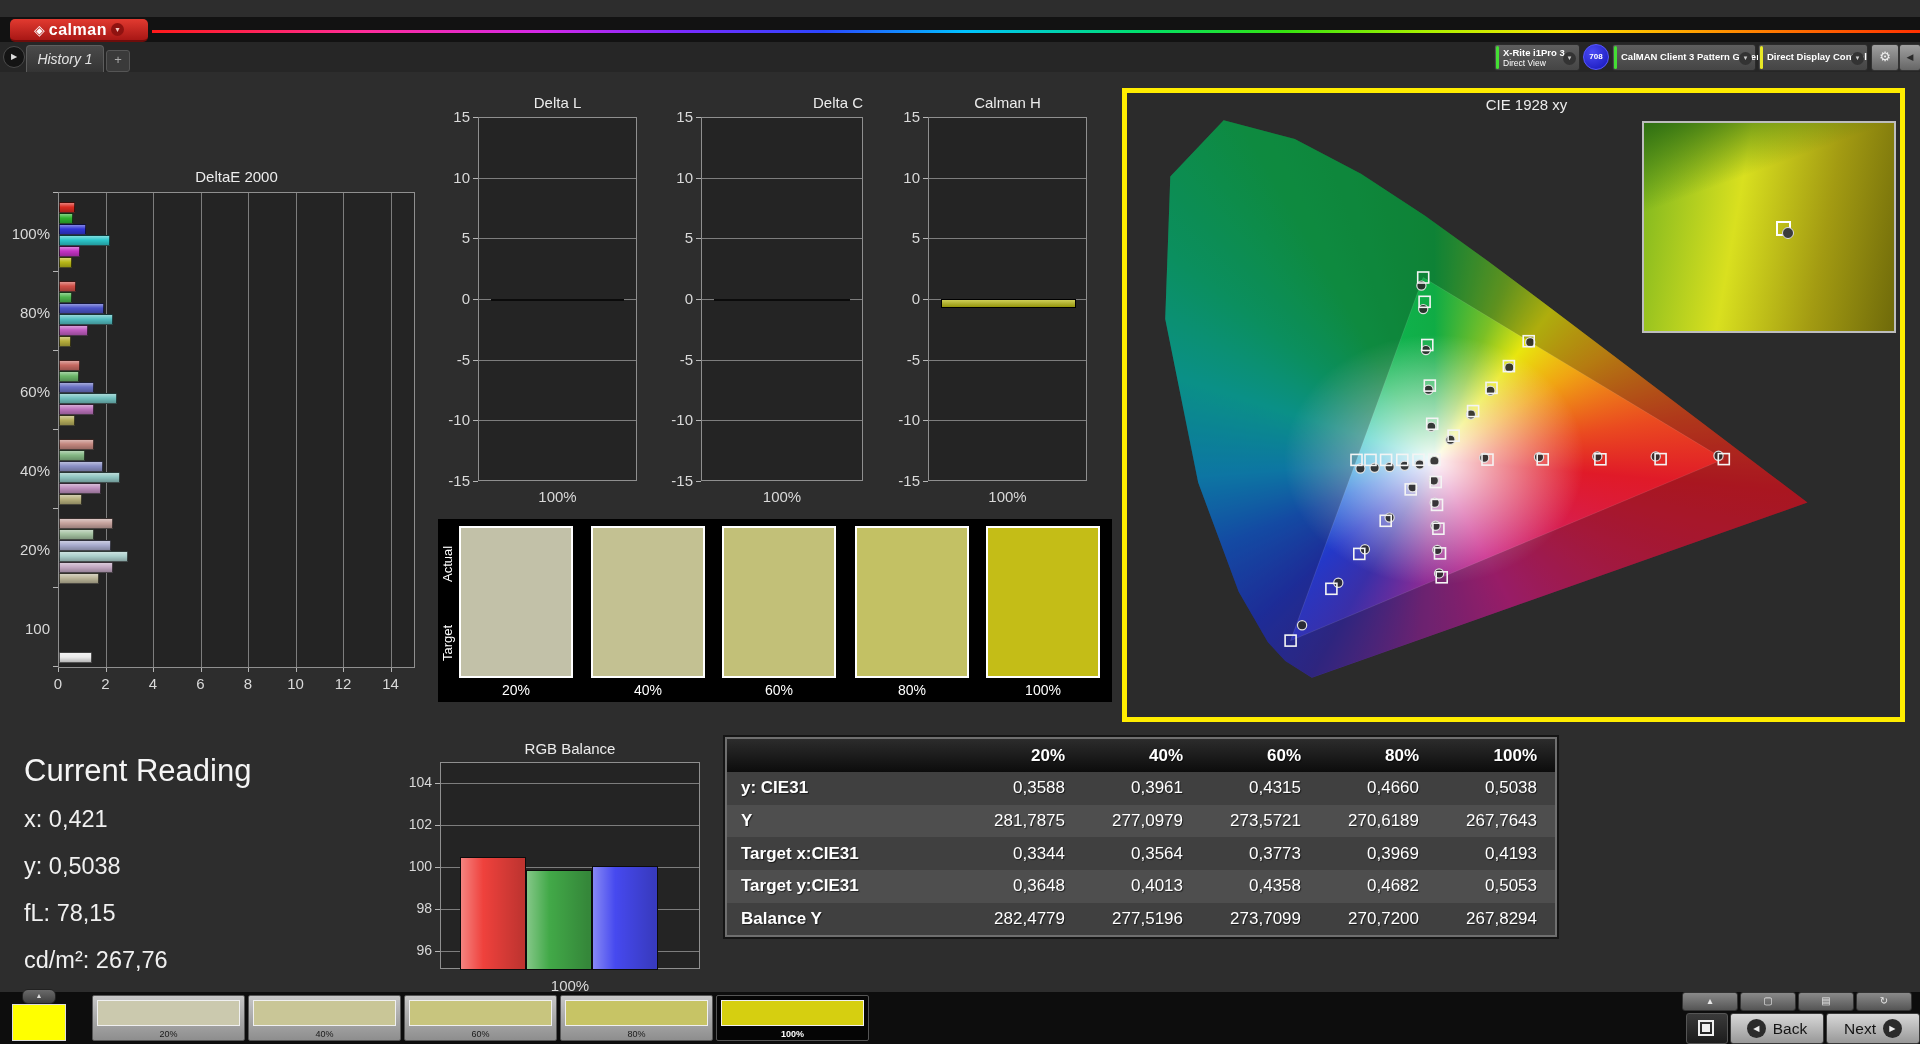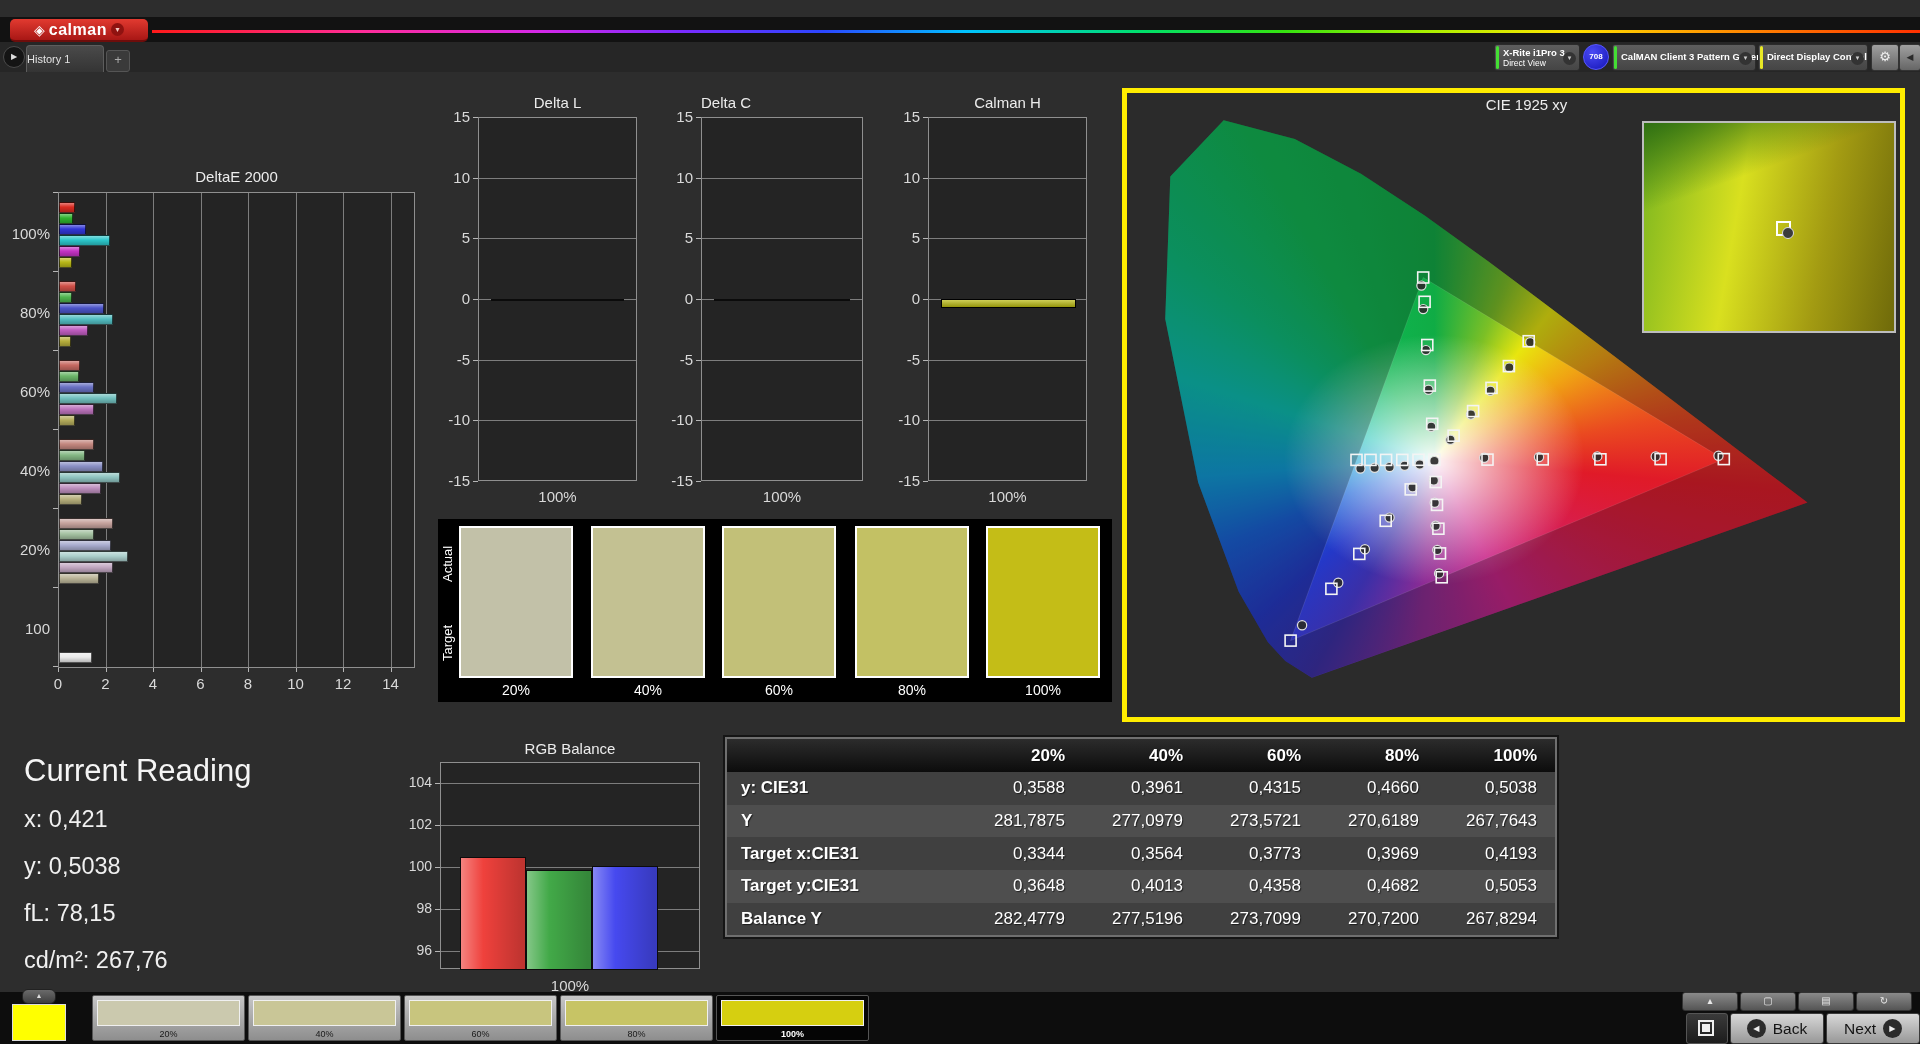--- a/index.html
+++ b/index.html
@@ -24,21 +24,21 @@
   .logo-c{width:13px;height:13px;border-radius:50%;background:#8f1210;color:#f5c9c4;font-size:8px;
           line-height:13px;text-align:center;}
   .rainbow{position:absolute;left:152px;top:13px;width:1768px;height:3px;
       background:linear-gradient(90deg,#ff1a1a 0%,#ff2d9a 12%,#d428e8 22%,#7a2bff 30%,#2b46ff 38%,#00c3ff 46%,#00e06a 56%,#35e310 64%,#a8f000 72%,#ffe400 80%,#ff9000 89%,#ff3000 100%);}
   
   .tabrow{position:absolute;left:0;top:42px;width:1920px;height:30px;background:#262626;}
   .expander{position:absolute;left:3px;top:4px;width:20px;height:20px;border-radius:50%;background:#141414;
             border:1px solid #4a4a4a;color:#ddd;font-size:8px;line-height:20px;text-align:center;}
   .tab{position:absolute;left:26px;top:3px;width:76px;height:26px;background:linear-gradient(#4a4a4a,#343434);
        border:1px solid #5d5d5d;border-bottom:none;border-radius:4px 4px 0 0;color:#e2e2e2;
-       font-size:11px;line-height:26px;}
+       font-size:14px;line-height:26px;text-align:center;font-style:italic;}
   .addtab{position:absolute;left:106px;top:8px;width:22px;height:20px;background:#3a3a3a;border:1px solid #555;
           border-radius:3px;color:#aaa;font-size:13px;line-height:18px;text-align:center;}
   .dd{position:absolute;top:2px;height:25px;background:linear-gradient(#5e5e5e,#454545);border:1px solid #2b2b2b;
       border-radius:3px;color:#fff;}
   .ddbar{position:absolute;left:1px;top:1px;bottom:1px;width:3px;border-radius:2px;}
   .ddchev{position:absolute;right:3px;top:7px;width:13px;height:13px;border-radius:50%;background:#333;
           color:#ccc;font-size:6px;line-height:13px;text-align:center;}
   .ddl1{position:absolute;left:8px;top:2px;font-size:9.5px;font-weight:bold;white-space:nowrap;}
   .ddl2{position:absolute;left:8px;top:13px;font-size:8.5px;white-space:nowrap;}
   .ddsingle{position:absolute;left:8px;top:6px;font-size:9.5px;font-weight:bold;white-space:nowrap;}
@@ -250,21 +250,21 @@
       <div class="gl" style="position: absolute; left: 479px; top: 359.667px; width: 157px; height: 1px;"></div>
       <div class="tick" style="position: absolute; left: 473px; top: 359.667px; width: 5px; height: 1px;"></div>
       <div class="lbl" style="position: absolute; left: 430px; top: 350.667px; width: 40px; text-align: right;">-5</div>
       <div class="gl" style="position: absolute; left: 479px; top: 420.333px; width: 157px; height: 1px;"></div>
       <div class="tick" style="position: absolute; left: 473px; top: 420.333px; width: 5px; height: 1px;"></div>
       <div class="lbl" style="position: absolute; left: 430px; top: 411.333px; width: 40px; text-align: right;">-10</div>
       <div class="tick" style="position: absolute; left: 473px; top: 481px; width: 5px; height: 1px;"></div>
       <div class="lbl" style="position: absolute; left: 430px; top: 472px; width: 40px; text-align: right;">-15</div>
       <div style="position: absolute; left: 491px; top: 299px; width: 133px; height: 2px; background: rgb(11, 11, 11);"></div>
       <div class="lbl" style="position: absolute; left: 478px; top: 488px; width: 159px; text-align: center;">100%</div>
-      <div class="ctitle" style="position: absolute; left: 701px; top: 94px; width: 162px; text-align: left;">Delta C</div>
+      <div class="ctitle" style="position: absolute; left: 701px; top: 94px; width: 162px; text-align: right;">Delta C</div>
       <div class="plot" style="left: 701px; top: 117px; width: 162px; height: 364px;"></div>
       <div class="tick" style="position: absolute; left: 696px; top: 117px; width: 5px; height: 1px;"></div>
       <div class="lbl" style="position: absolute; left: 653px; top: 108px; width: 40px; text-align: right;">15</div>
       <div class="gl" style="position: absolute; left: 702px; top: 177.667px; width: 160px; height: 1px;"></div>
       <div class="tick" style="position: absolute; left: 696px; top: 177.667px; width: 5px; height: 1px;"></div>
       <div class="lbl" style="position: absolute; left: 653px; top: 168.667px; width: 40px; text-align: right;">10</div>
       <div class="gl" style="position: absolute; left: 702px; top: 238.333px; width: 160px; height: 1px;"></div>
       <div class="tick" style="position: absolute; left: 696px; top: 238.333px; width: 5px; height: 1px;"></div>
       <div class="lbl" style="position: absolute; left: 653px; top: 229.333px; width: 40px; text-align: right;">5</div>
       <div class="gl" style="position: absolute; left: 702px; top: 299px; width: 160px; height: 1px;"></div>
@@ -335,21 +335,21 @@
       <div class="swlbl" style="left: 153px; top: 163px; width: 114px;">40%</div>
       <div class="swatch" style="left: 284px; top: 7px; width: 114px; height: 152px; background: rgb(194, 192, 120);"></div>
       <div class="swlbl" style="left: 284px; top: 163px; width: 114px;">60%</div>
       <div class="swatch" style="left: 417px; top: 7px; width: 114px; height: 152px; background: rgb(195, 193, 100);"></div>
       <div class="swlbl" style="left: 417px; top: 163px; width: 114px;">80%</div>
       <div class="swatch" style="left: 548px; top: 7px; width: 114px; height: 152px; background: rgb(196, 189, 23);"></div>
       <div class="swlbl" style="left: 548px; top: 163px; width: 114px;">100%</div>
     </div>
 
   <div id="cie-panel"></div>
-  <div id="cie-title">CIE 1925 xy</div>
+  <div id="cie-title">CIE 1928 xy</div>
   <div id="horseshoe" style="clip-path: polygon(20.88% 99.41%, 17.27% 96.47%, 14.89% 93.13%, 10.95% 84.23%, 5.45% 64.95%, 0.98% 36.03%, 1.67% 10.86%, 8.91% 0.93%, 18.56% 4.25%, 27.54% 10.38%, 36.18% 17.74%, 44.75% 25.8%, 53.27% 34.09%, 61.47% 42.18%, 68.99% 49.6%, 75.21% 55.74%, 82.94% 63.37%, 88.12% 68.48%);"></div>
   <svg id="cie-markers" width="737" height="566" viewBox="0 0 737 566" style="left: 1158px; top: 115px;">
       <path d="M153.9 562.6 L127.3 546.0 L109.7 527.1 L80.7 476.8 L40.1 367.6 L7.2 203.9 L12.3 61.5 L65.7 5.3 L136.8 24.0 L203.0 58.7 L266.6 100.4 L329.8 146.0 L392.6 193.0 L453.0 238.8 L508.5 280.7 L554.3 315.5 L611.3 358.7 L649.5 387.6 Z M565.8 344.1 L265.2 162.5 L132.6 525.6 Z" fill-rule="evenodd" fill="rgba(12,12,12,0.26)"></path>
       <path d="M565.8 344.1 L265.2 162.5 L132.6 525.6 Z" fill="none" stroke="rgba(255,255,255,0.10)" stroke-width="1"></path>
       <circle cx="326.2" cy="342.7" r="4.6" fill="rgba(42,42,42,0.92)" stroke="#e0e0e0" stroke-width="1.2"></circle>
       <circle cx="381.0" cy="342.1" r="4.6" fill="rgba(42,42,42,0.92)" stroke="#e0e0e0" stroke-width="1.2"></circle>
       <circle cx="439.3" cy="341.4" r="4.6" fill="rgba(42,42,42,0.92)" stroke="#e0e0e0" stroke-width="1.2"></circle>
       <circle cx="497.7" cy="341.4" r="4.6" fill="rgba(42,42,42,0.92)" stroke="#e0e0e0" stroke-width="1.2"></circle>
       <circle cx="560.5" cy="340.7" r="4.6" fill="rgba(42,42,42,0.92)" stroke="#e0e0e0" stroke-width="1.2"></circle>
       <circle cx="273.2" cy="311.8" r="4.6" fill="rgba(42,42,42,0.92)" stroke="#e0e0e0" stroke-width="1.2"></circle>

